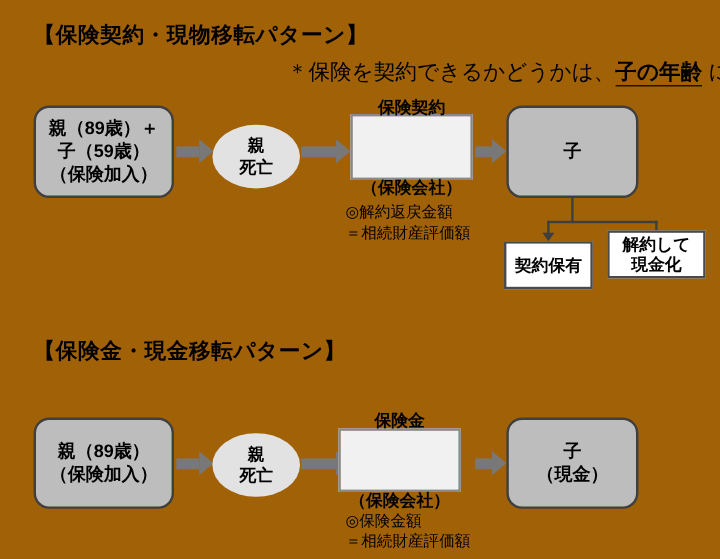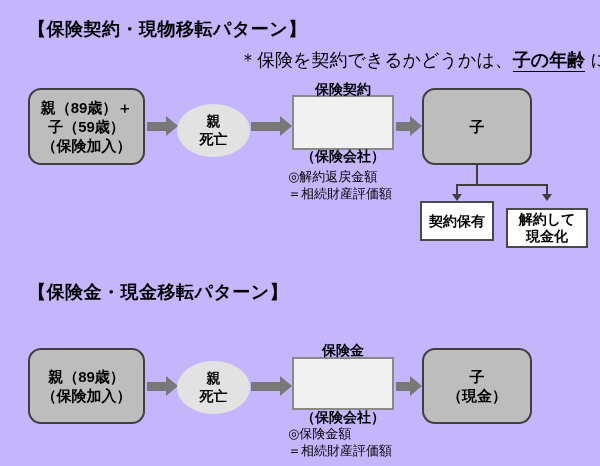--- a/index.html
+++ b/index.html
@@ -1,17 +1,17 @@
 <!DOCTYPE html>
 <html lang="ja" style="--box-fill: #bdbdbd; --box-border: #3f3f3f; --ellipse-fill: #e2e2e2; --rect-fill: #f1f1f1; --rect-border: #898989; --option-border: #4a4a4a; --arrow: #787878; --line: #3f3f3f;"><head>
 <meta charset="utf-8">
 <style>
   html,body { margin:0; padding:0; background:#fff; }
   .canvas {
-    position:relative; width:600px; height:466px; background:#c4b5fd;
+    position:relative; width:600px; height:466px; background:#a16207;
     font-family:"Liberation Sans","DejaVu Sans",sans-serif; color:#000;
     overflow:hidden;
   }
   .title {
     position:absolute; left:28px; margin:0;
     font-size:18px; font-weight:bold; letter-spacing:0.5px; line-height:22px;
     white-space:nowrap;
   }
   .note {
     position:absolute; left:239px; font-size:18px; line-height:17px; white-space:nowrap;
@@ -112,21 +112,21 @@
   <div class="hline" style="left:456px;top:184px;width:92px;height:2px"></div>
   <div class="vline" style="left:456px;top:184px;width:2px;height:11px"></div>
   <div class="vline" style="left:546px;top:184px;width:2px;height:11px"></div>
   <div class="tri-down" style="left:452px;top:194px"></div>
   <div class="tri-down" style="left:542px;top:194px"></div>
 
   <div class="obox" style="left:420px;top:201px;width:74px;height:40px">
     <div>契約保有</div>
   </div>
 
-  <div class="obox" style="left:506px;top:208px;width:82px;height:40px">
+  <div class="obox" style="left:506px;top:192px;width:82px;height:40px">
     <div>解約して</div>
     <div>現金化</div>
   </div>
 
   <h2 class="title" style="top:281px">【保険金・現金移転パターン】</h2>
 
 
   <div class="rbox" style="left:28px;top:348px;width:117px;height:76px">
     <div>親（89歳）</div>
     <div>（保険加入）</div>
@@ -140,21 +140,21 @@
   <div class="ellipse" style="left:177px;top:361px;width:73px;height:53px">
     <div>親</div>
     <div>死亡</div>
   </div>
 
   <div class="arrow" style="left:251px;top:375px;width:41px">
     <i class="shaft"></i>
       <i class="head"></i>
   </div>
 
-  <div class="sbox" style="left:292px;top:357px;width:102px;height:53px">
+  <div class="sbox" style="left:282px;top:357px;width:102px;height:53px">
     <div>保険金</div>
     <div>（保険会社）</div>
   </div>
 
   <div class="arrow" style="left:396px;top:375px;width:26px">
     <i class="shaft"></i>
       <i class="head"></i>
   </div>
 
   <div class="rbox" style="left:422px;top:348px;width:110px;height:76px">

